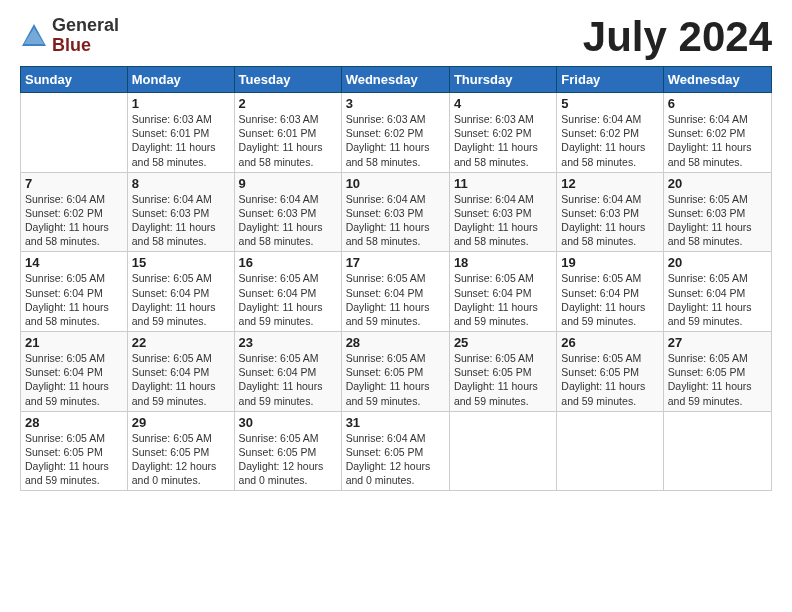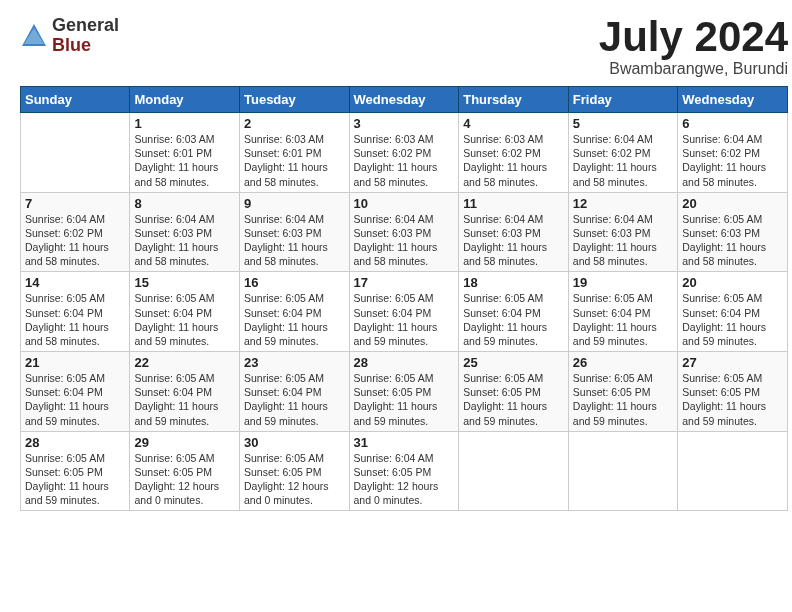--- a/index.html
+++ b/index.html
@@ -4,21 +4,21 @@
   <style>
     * { margin: 0; padding: 0; box-sizing: border-box; }
     body {
       font-family: Arial, sans-serif;
       background: #fff;
       width: 792px;
       height: 612px;
       overflow: hidden;
     }
     .container {
-      padding: 16px 4px 10px 20px;
+      padding: 16px 20px 10px 20px;
     }
     .header-row {
       display: flex;
       justify-content: space-between;
       align-items: flex-start;
       margin-bottom: 8px;
     }
     .logo {
       display: flex;
       align-items: center;
@@ -109,21 +109,20 @@
         <polygon points="14,2 26,24 2,24" fill="#1a6ebd" opacity="0.85"></polygon>
         <polygon points="14,6 24,22 4,22" fill="white" opacity="0.3"></polygon>
       </svg>
       <div class="logo-text">
         <span class="logo-general">General</span>
         <span class="logo-blue">Blue</span>
       </div>
     </div>
     <div class="title-block">
       <div class="title-month">July 2024</div>
-      <div class="title-location">Bwambarangwe, Burundi</div>
     </div>
   </div>
 
   <table class="calendar">
     <thead>
       <tr>
         <th>Sunday</th>
         <th>Monday</th>
         <th>Tuesday</th>
         <th>Wednesday</th>

